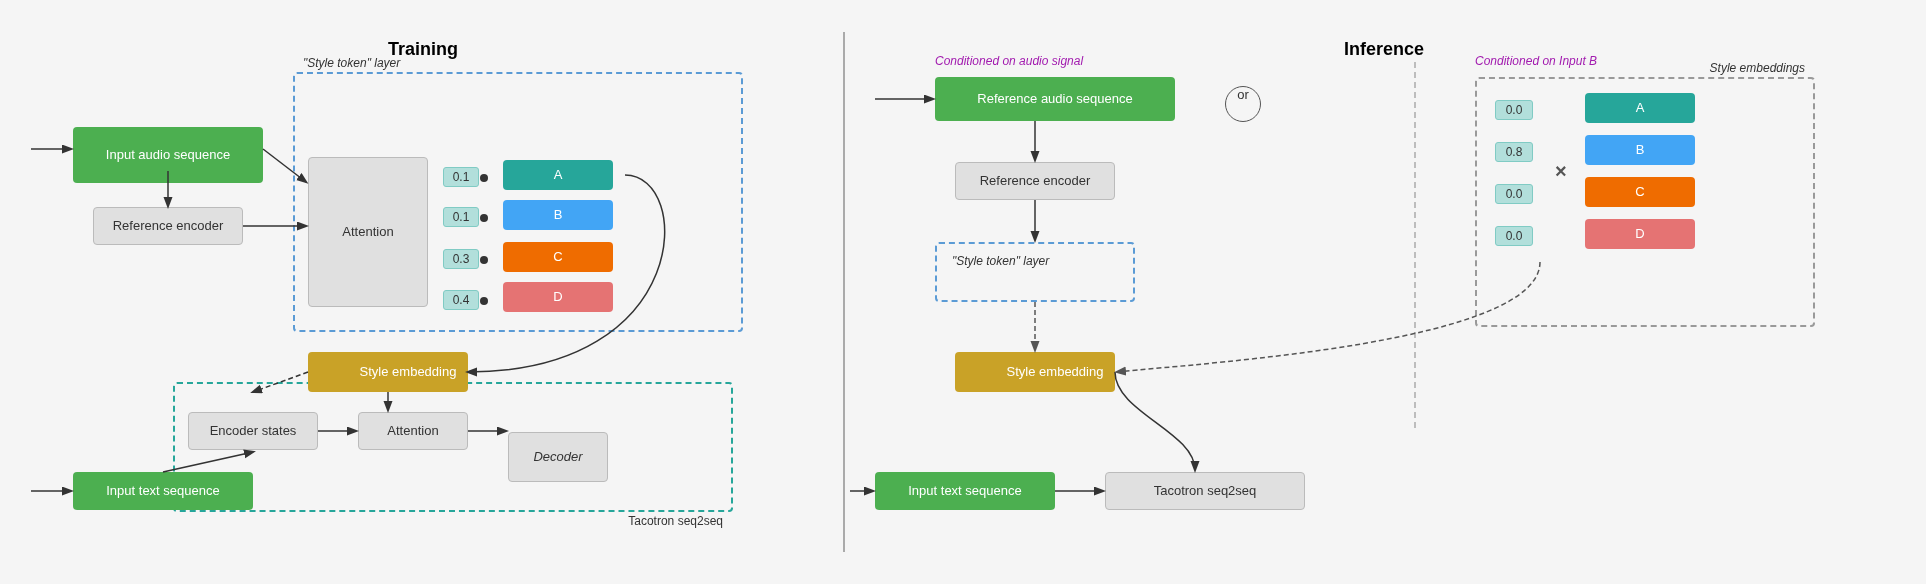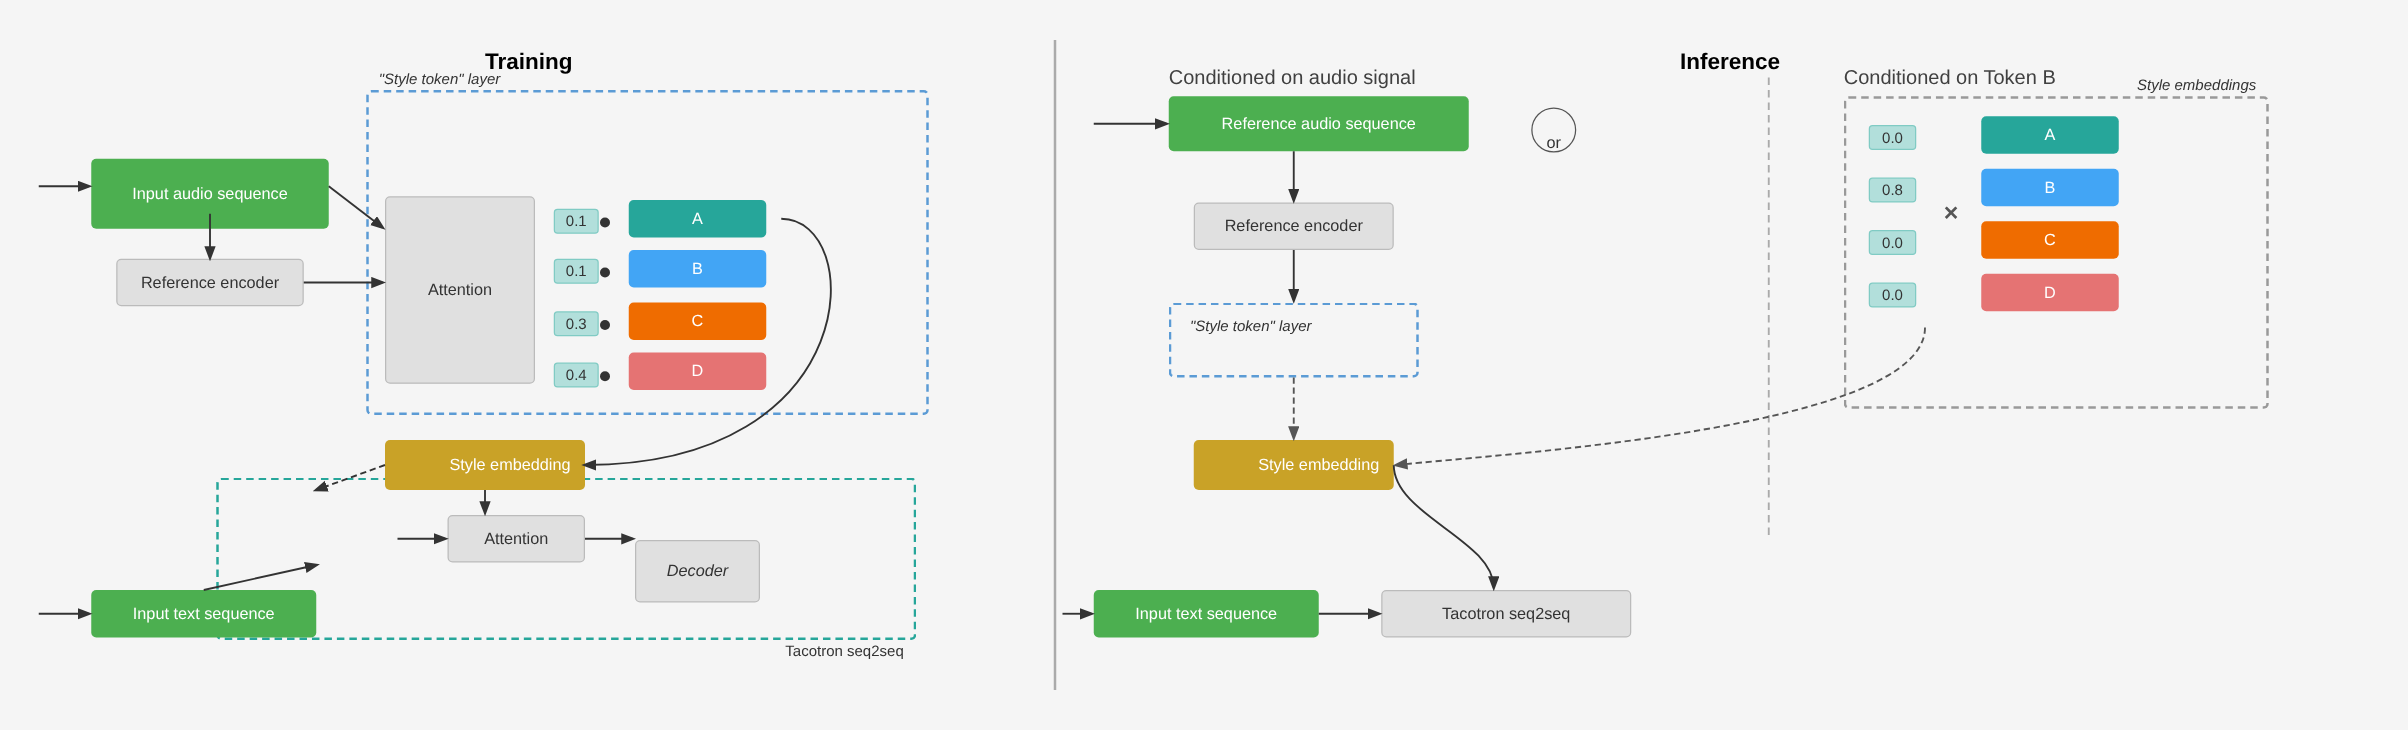--- a/index.html
+++ b/index.html
@@ -117,31 +117,32 @@
     
     .arrows-svg {
       position: absolute;
       top: 0; left: 0;
       pointer-events: none;
       overflow: visible;
     }
     
     .annotation {
       position: absolute;
-      font-size: 16px;
-      color: #404040;
+      font-size: 12px;
+      color: #a21caf;
+      font-style: italic;
     }
     .or-circle {
       position: absolute;
       width: 36px;
       height: 36px;
       border-radius: 50%;
       border: 1.5px solid #555;
       display: flex;
-      align-items: flex-end;
+      align-items: flex-start;
       justify-content: center;
       font-size: 13px;
       background: #f5f5f5;
       color: #333;
     }
     .x-symbol {
       position: absolute;
       font-size: 20px;
       color: #555;
       font-weight: bold;
@@ -201,20 +202,23 @@
     </div>
 
     <div class="box box-pink" style="left:490px; top:270px; width:110px; height:30px;">
       <span>D</span>
     </div>
 
     <div class="box box-gold" style="left:295px; top:340px; width:160px; height:40px;">
       <span>Style embedding</span>
     </div>
 
+    <div class="box box-gray" style="left:175px; top:400px; width:130px; height:38px;">
+      <span>Encoder states</span>
+    </div>
 
     <div class="box box-gray" style="left:345px; top:400px; width:110px; height:38px;">
       <span>Attention</span>
     </div>
 
     <div class="box box-gray" style="left:495px; top:420px; width:100px; height:50px;font-style:italic;">
       <span>Decoder</span>
     </div>
 
     <div class="box box-green" style="left:60px; top:460px; width:180px; height:38px;">
@@ -252,21 +256,21 @@
       <line x1="295" y1="360" x2="240" y2="380" stroke="#333" stroke-width="1.5" stroke-dasharray="5,3" marker-end="url(#arr)"></line>
     </svg>
   </div>
 
   <div class="divider"></div>
 
   <div class="panel" style="position:relative; flex:1;">
     <div class="panel-title">Inference</div>
 
     <div class="annotation" style="left:80px; top:42px;">Conditioned on audio signal</div>
-    <div class="annotation" style="left:620px; top:42px;">Conditioned on Token B</div>
+    <div class="annotation" style="left:620px; top:42px;">Conditioned on Input B</div>
 
     <svg style="position:absolute; top:0; left:0; width:100%; height:100%; pointer-events:none;">
       <line x1="560" y1="50" x2="560" y2="420" stroke="#aaa" stroke-width="1.5" stroke-dasharray="6,4"></line>
     </svg>
 
     <div class="box box-green" style="left:80px; top:65px; width:240px; height:44px;">
       <span>Reference audio sequence</span>
     </div>
 
     <div class="or-circle" style="left:370px; top:74px;">

